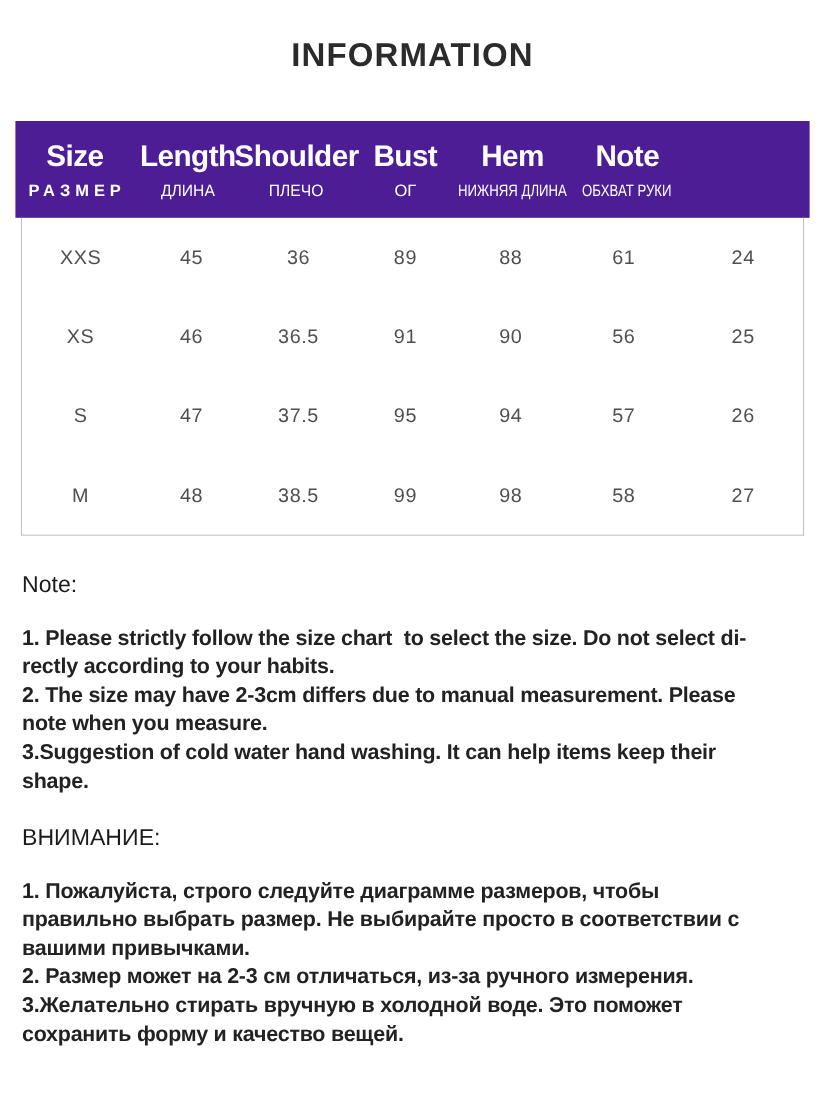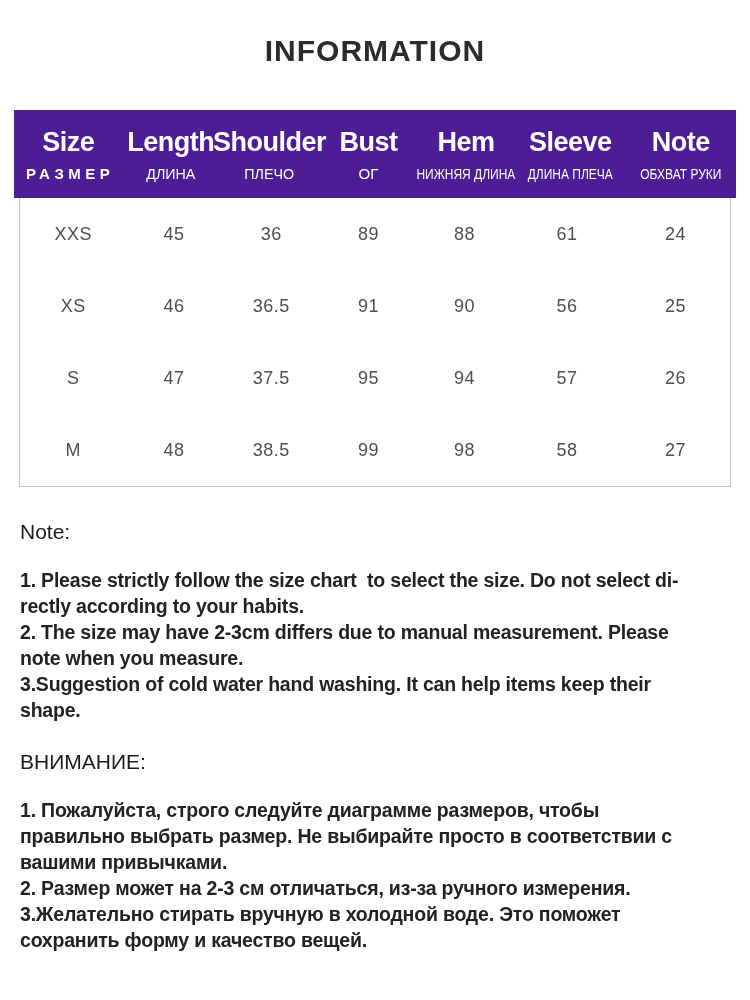--- a/index.html
+++ b/index.html
@@ -117,24 +117,20 @@
       </div>
       <div class="hcell">
         <span class="hen">Bust</span>
         <span class="hru">ОГ</span>
       </div>
       <div class="hcell">
         <span class="hen">Hem</span>
         <span class="hru">НИЖНЯЯ ДЛИНА</span>
       </div>
       <div class="hcell">
-        <span class="hen">Sleeve</span>
-        <span class="hru">ДЛИНА ПЛЕЧА</span>
-      </div>
-      <div class="hcell">
         <span class="hen">Note</span>
         <span class="hru">ОБХВАТ РУКИ</span>
       </div>
     </div>
 
     <div class="tbody">
       <div class="trow grid-cols">
         <div class="tcell">XXS</div>
         <div class="tcell">45</div>
         <div class="tcell">36</div>

